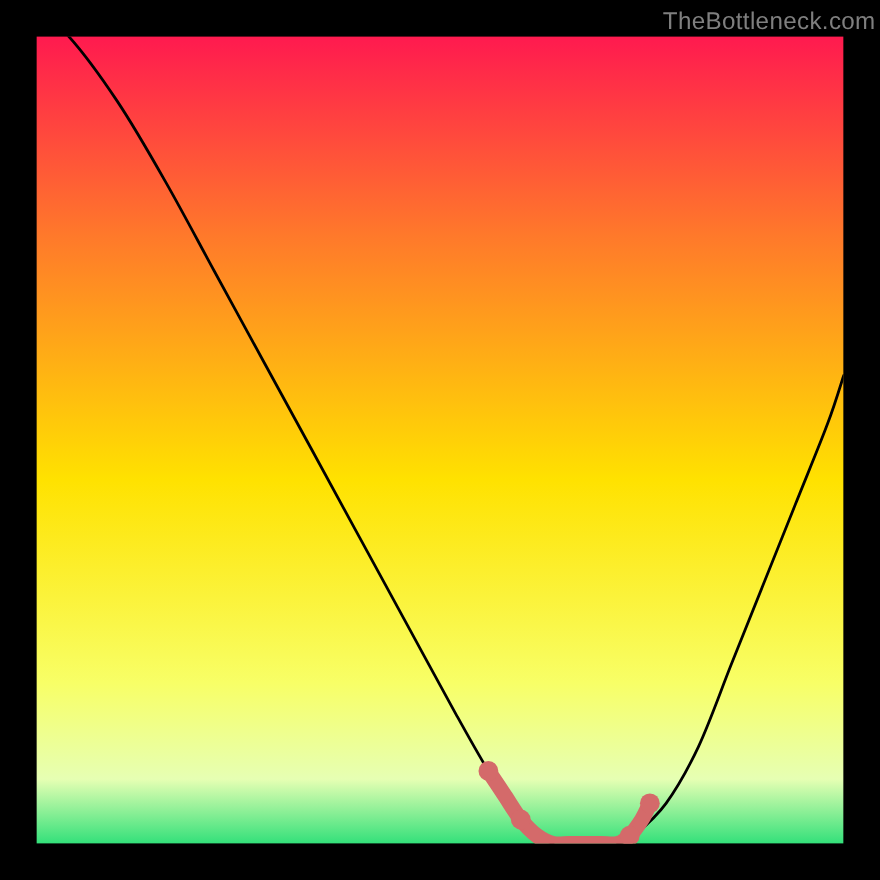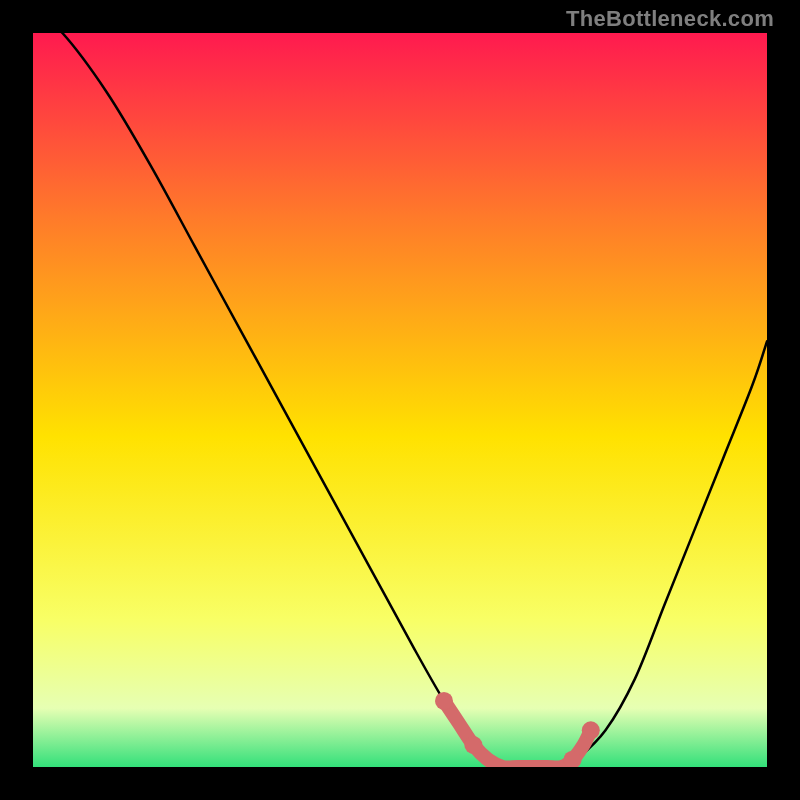--- a/index.html
+++ b/index.html
@@ -29,23 +29,23 @@
   .plot-bg {
     position: absolute;
     left: 0;
     top: 0;
     width: 100%;
     height: 100%;
   }
   .watermark {
     position: absolute;
     top: 6px;
-    right: 26px;
+    right: 4px;
     font-size: 22px;
-    font-weight: 700;
+    font-weight: 400;
     color: #7f7f7f;
     letter-spacing: 0.3px;
     margin-left: 40px;
   }
   svg.curves {
     position: absolute;
     left: 0;
     top: 0;
     width: 100%;
     height: 100%;

